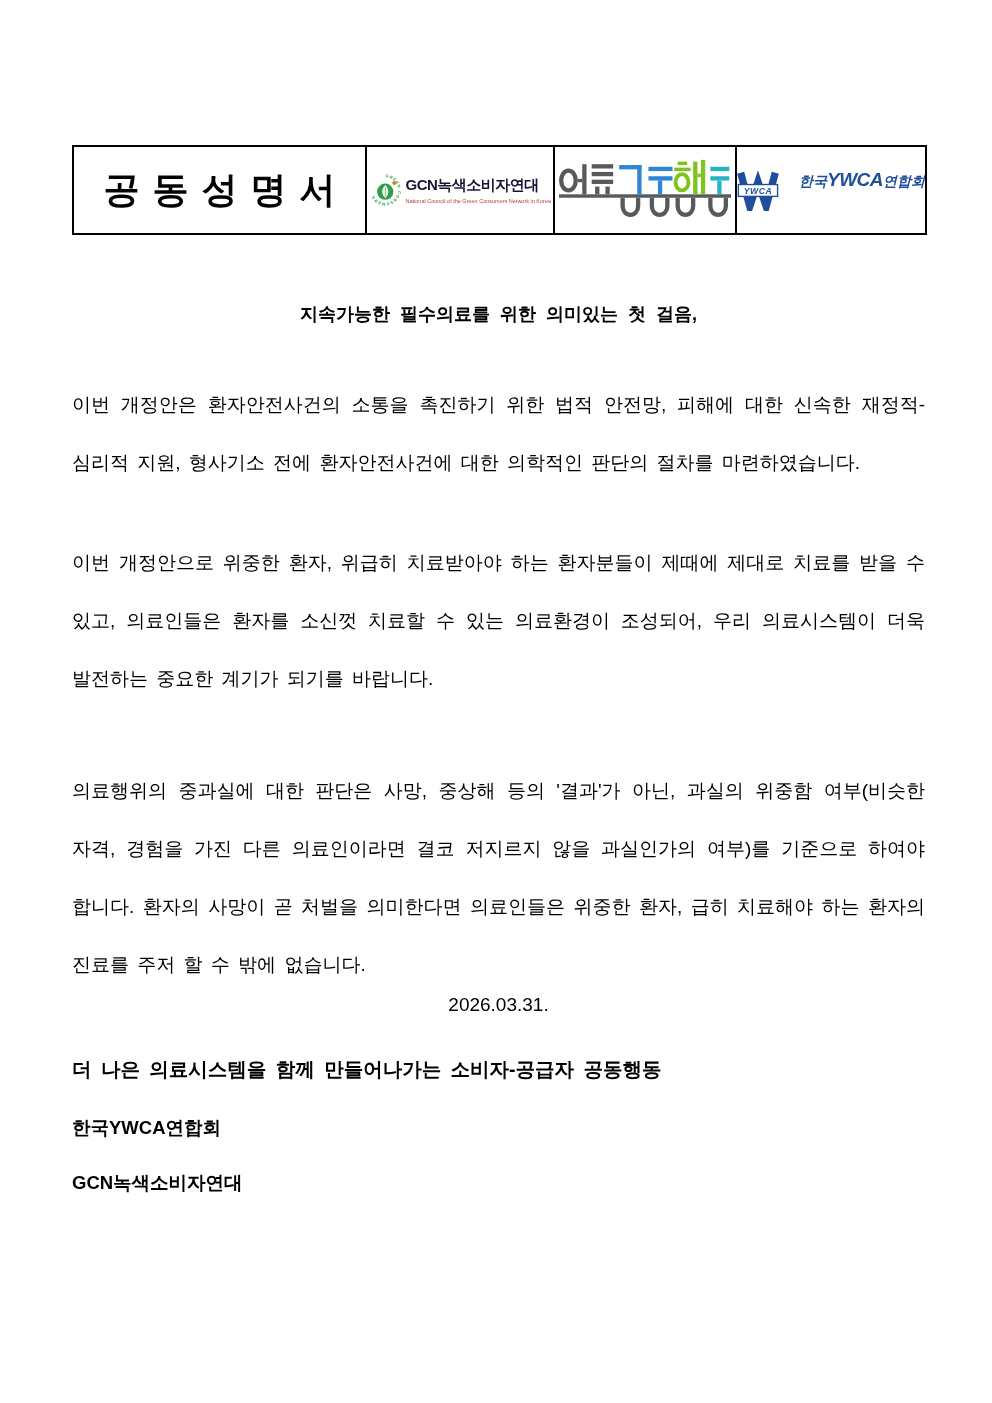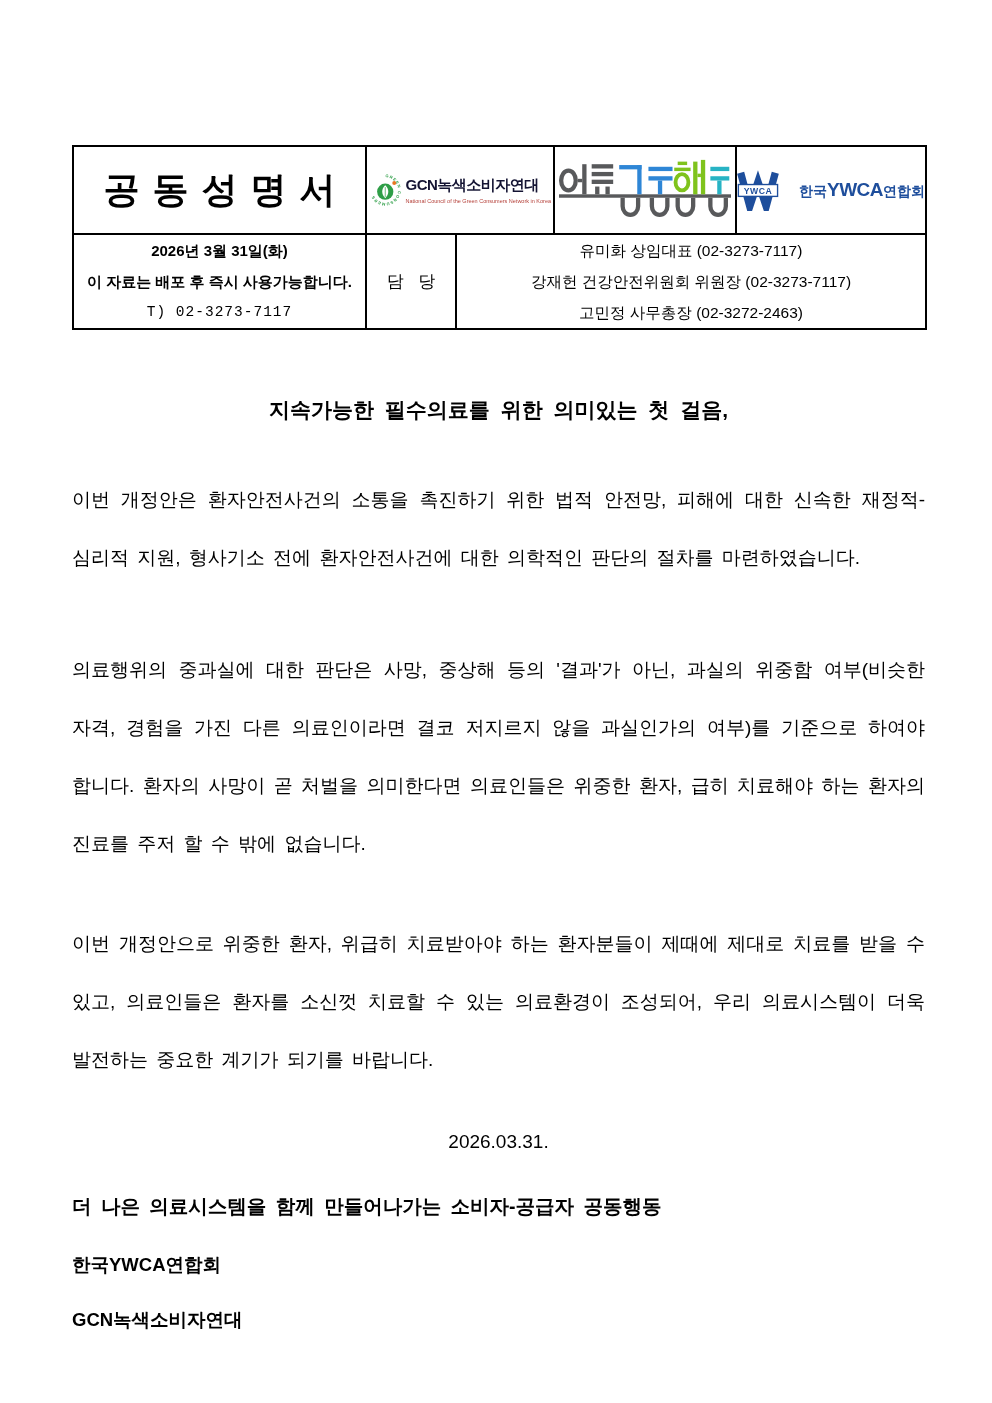--- a/index.html
+++ b/index.html
@@ -20,38 +20,38 @@
 
   .cell-doctype { font-size:36px; font-weight:bold; letter-spacing:13px; text-indent:13px; }
 
   .gcn-logo { display:flex; align-items:center; justify-content:center; gap:4px; padding:0 2px; }
   .gcn-text { text-align:left; }
   .gcn-name { font-size:15px; font-weight:bold; color:#141433; letter-spacing:-0.5px; white-space:nowrap; }
   .gcn-sub  { font-size:5.5px; color:#b5413a; white-space:nowrap; margin-top:3px; }
 
   .mja-logo { display:flex; align-items:center; justify-content:center; }
 
-  .ywca-logo { display:flex; align-items:center; justify-content:center; gap:20px; }
+  .ywca-logo { display:flex; align-items:flex-start; justify-content:center; gap:20px;font-style:italic; }
   .ywca-name { white-space:nowrap; color:#1e4e9c; font-weight:bold; }
   .ywca-name .kr { font-size:14px; }
   .ywca-name .en { font-size:19px; font-weight:800; letter-spacing:-0.5px; }
 
   .cell-date { font-size:15px; line-height:31px; font-weight:bold; }
   .cell-date .tel { font-weight:normal; letter-spacing:1px; font-family:"Liberation Mono","DejaVu Sans Mono",monospace; font-size:14.5px; }
   .cell-damdang { font-size:17px; letter-spacing:5px; text-indent:5px; }
   .cell-contacts { font-size:15.5px; line-height:31px; font-weight:normal; }
 
   
-  .statement-title { margin-top:58px; text-align:center; font-size:21px; font-weight:bold; line-height:43px; word-spacing:5px; }
+  .statement-title { margin-top:58px; text-align:center; font-size:18px; font-weight:bold; line-height:43px; word-spacing:5px; }
   .body-para { font-size:19px; line-height:58px; text-align:justify; word-break:keep-all; word-spacing:3px; }
   .para-1 { margin-top:40px; }
   .para-2 { margin-top:54px; }
   .para-3 { margin-top:42px; }
 
-  .footer-date { margin-top:42px; text-align:center; font-size:19px; }
+  .footer-date { text-align:center; font-size:19px; }
   .signatory { text-align:left; font-weight:bold; }
   .sig-0 { margin-top:40px; font-size:19.5px; word-spacing:4px; }
   .sig-1 { margin-top:32px; font-size:18.5px; }
   .sig-2 { margin-top:30px; font-size:18.5px; }
 </style>
 </head>
 <body>
 
 <div class="page">
   <div class="content">
@@ -126,45 +126,30 @@
           <div class="ywca-logo">
             <svg width="46" height="42" viewBox="0 0 46 44">
               <path d="M4,3 L14,40 L23,13 L32,40 L42,3" fill="none" stroke="#1e4e9c" stroke-width="8"></path>
               <rect x="1.5" y="16" width="43" height="13" fill="#ffffff" stroke="#1e4e9c" stroke-width="1.5"></rect>
               <text x="23" y="26" text-anchor="middle" font-size="9.5" font-weight="bold" fill="#1e4e9c" letter-spacing="0.5">YWCA</text>
             </svg>
             <div class="ywca-name"><span class="kr">한국</span><span class="en">YWCA</span><span class="kr">연합회</span></div>
           </div>
         </td>
       </tr>
-      <tr class="row-contact">
-        <td class="cell-date">
-          <div>2026년 3월 31일(화)</div>
-          <div>이 자료는 배포 후 즉시 사용가능합니다.</div>
-          <div class="tel">T) 02-3273-7117</div>
-        </td>
-        <td class="cell-damdang">
-          <span>담 당</span>
-        </td>
-        <td colspan="3" class="cell-contacts">
-          <div>유미화 상임대표 (02-3273-7117)</div>
-          <div>강재헌 건강안전위원회 위원장 (02-3273-7117)</div>
-          <div>고민정 사무총장 (02-3272-2463)</div>
-        </td>
-      </tr>
     </tbody>
       </table>
 
     <div class="statement-title">
       <div>지속가능한 필수의료를 위한 의미있는 첫 걸음,</div>
     </div>
 
     <p class="body-para para-1">이번 개정안은 환자안전사건의 소통을 촉진하기 위한 법적 안전망, 피해에 대한 신속한 재정적-심리적 지원, 형사기소 전에 환자안전사건에 대한 의학적인 판단의 절차를 마련하였습니다.</p>
+    <p class="body-para para-3">이번 개정안으로 위중한 환자, 위급히 치료받아야 하는 환자분들이 제때에 제대로 치료를 받을 수 있고, 의료인들은 환자를 소신껏 치료할 수 있는 의료환경이 조성되어, 우리 의료시스템이 더욱 발전하는 중요한 계기가 되기를 바랍니다.</p>
     <p class="body-para para-2">의료행위의 중과실에 대한 판단은 사망, 중상해 등의 '결과'가 아닌, 과실의 위중함 여부(비슷한 자격, 경험을 가진 다른 의료인이라면 결코 저지르지 않을 과실인가의 여부)를 기준으로 하여야 합니다. 환자의 사망이 곧 처벌을 의미한다면 의료인들은 위중한 환자, 급히 치료해야 하는 환자의 진료를 주저 할 수 밖에 없습니다.</p>
-    <p class="body-para para-3">이번 개정안으로 위중한 환자, 위급히 치료받아야 하는 환자분들이 제때에 제대로 치료를 받을 수 있고, 의료인들은 환자를 소신껏 치료할 수 있는 의료환경이 조성되어, 우리 의료시스템이 더욱 발전하는 중요한 계기가 되기를 바랍니다.</p>
 
     <div class="footer-date">2026.03.31.</div>
 
     <div class="signatory sig-0">더 나은 의료시스템을 함께 만들어나가는 소비자-공급자 공동행동</div>
     <div class="signatory sig-1">한국YWCA연합회</div>
     <div class="signatory sig-2">GCN녹색소비자연대</div>
 
   </div>
 </div>
 

